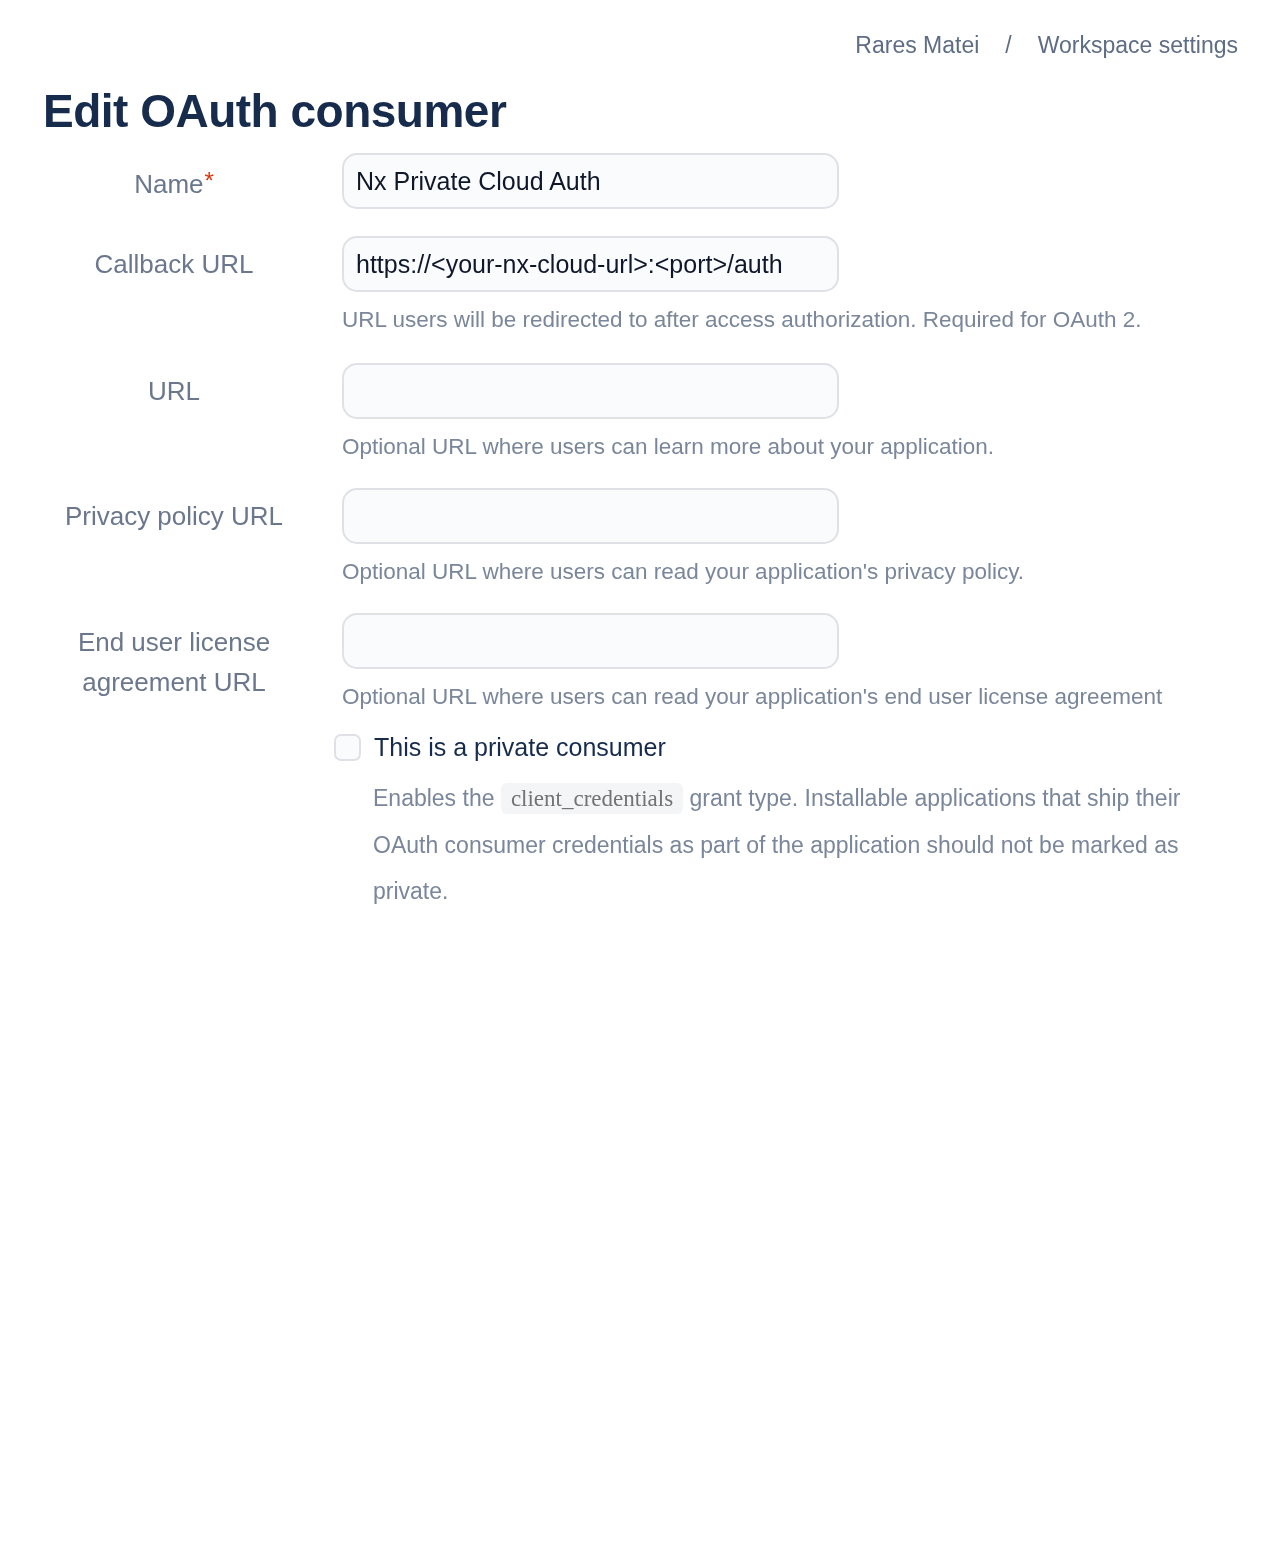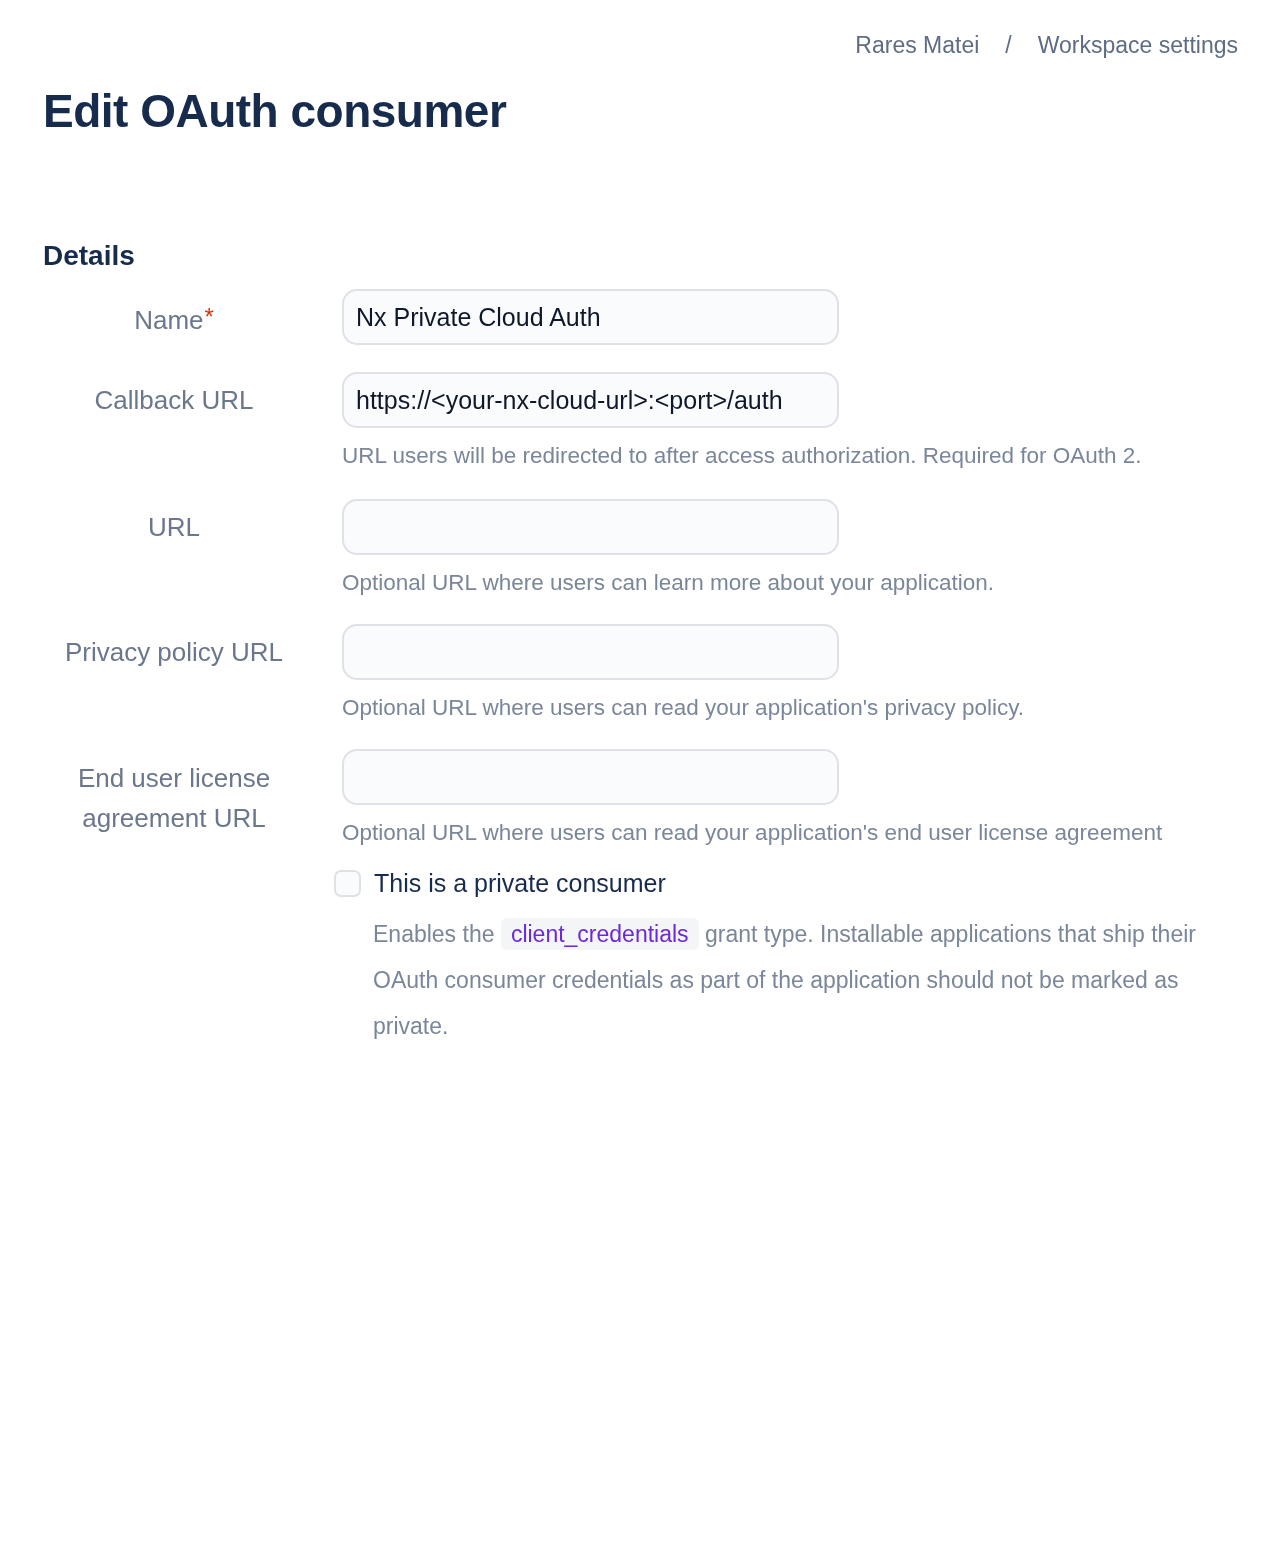--- a/index.html
+++ b/index.html
@@ -142,43 +142,42 @@
   }
 
   .private-help {
     margin: 13px 0 0 330px;
     max-width: 848px;
     font-size: 23px;
     line-height: 46px;
     color: #7A869A;
   }
   .code-chip {
-    font-family: Liberation Sans, sans-serif;
+    font-family: Liberation Serif, serif;
     font-size: 23px;
-    color: #6d28d9;
+    color: #737373;
     background: #F4F5F7;
     border-radius: 6px;
     padding: 3px 10px;
     white-space: nowrap;
   }
 </style>
 </head>
 <body>
 
 <div class="page">
 
   <nav class="breadcrumb">
     <span class="crumb">Rares Matei</span>
     <span class="sep">/</span>
     <span class="crumb">Workspace settings</span>
   </nav>
 
   <h1 class="page-title">Edit OAuth consumer</h1>
 
-  <h2 class="section-heading">Details</h2>
 
   <div class="form">
 
     <div class="form-row row-name">
       <div class="label-col label-center">
         <span>Name</span><span class="req">*</span>
       </div>
       <div class="field-col">
         <input class="text-input" type="text" value="Nx Private Cloud Auth" style="">
       </div>

